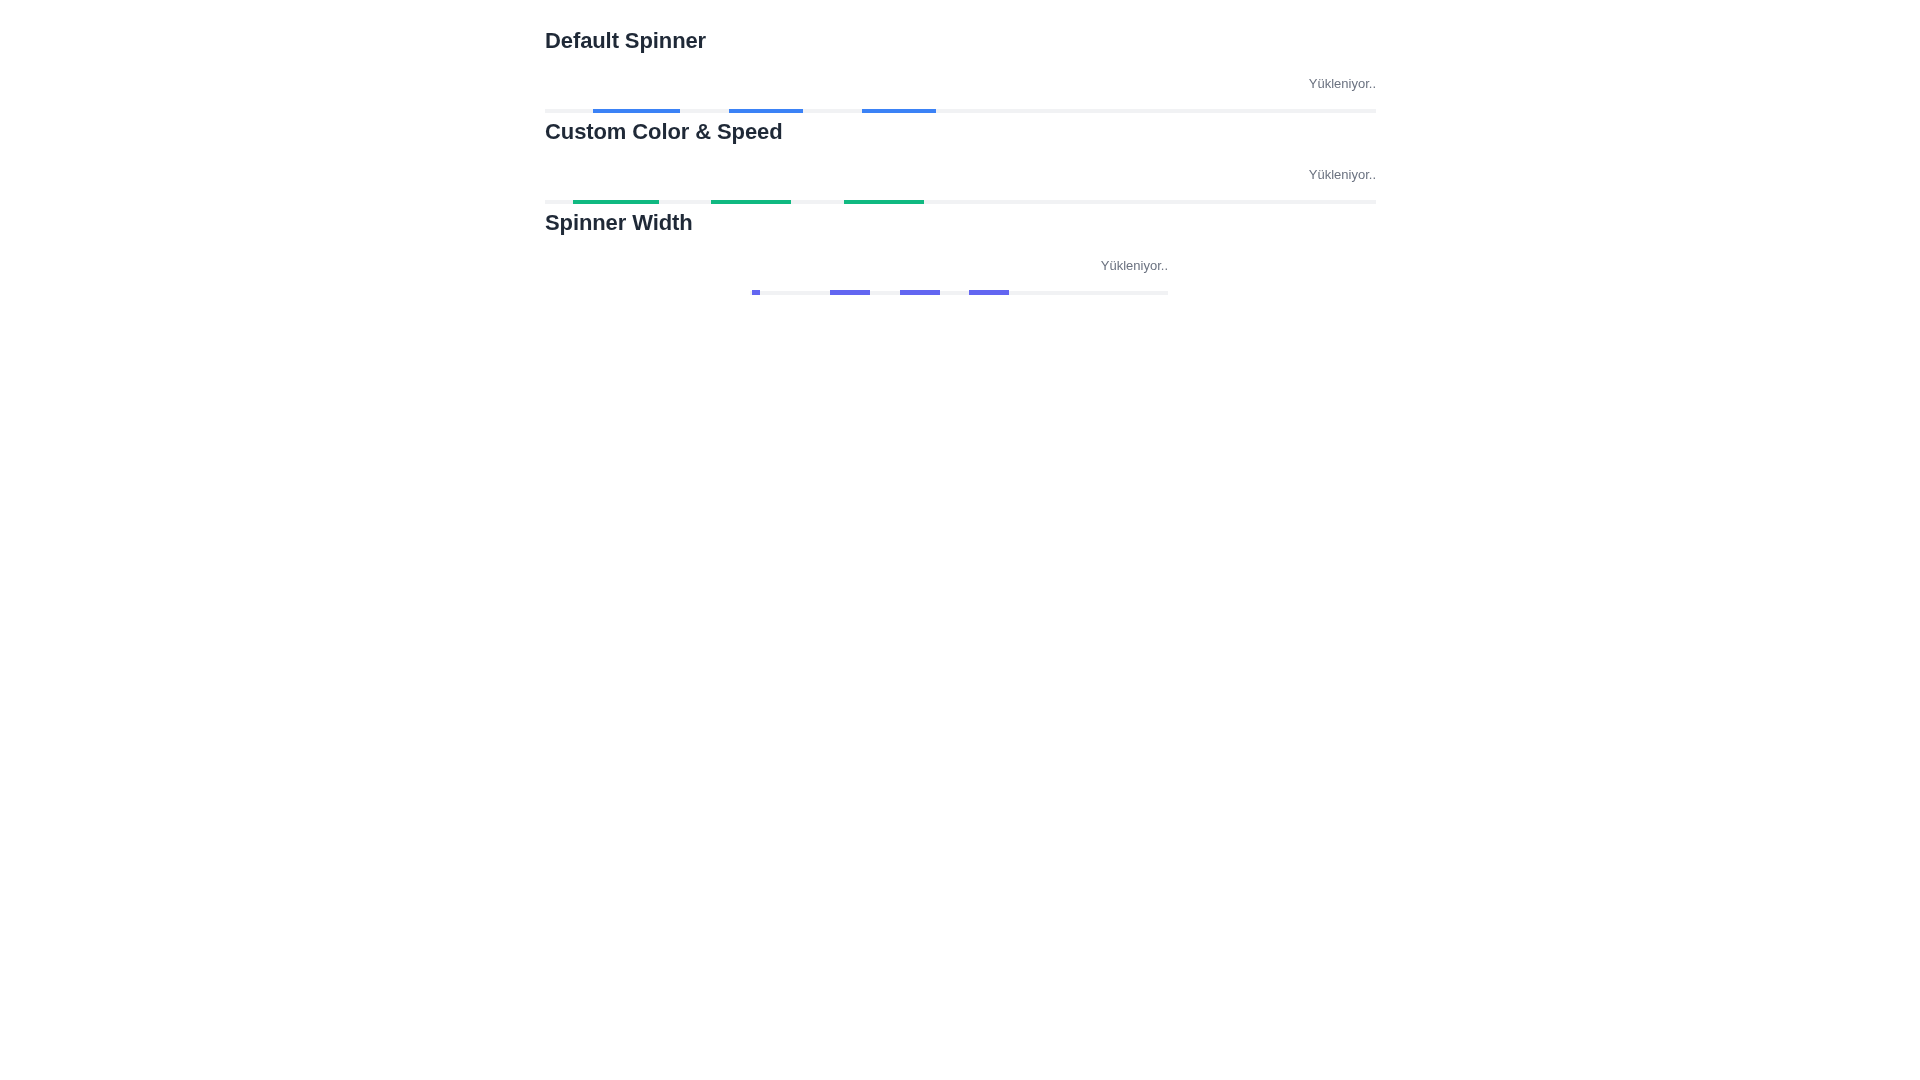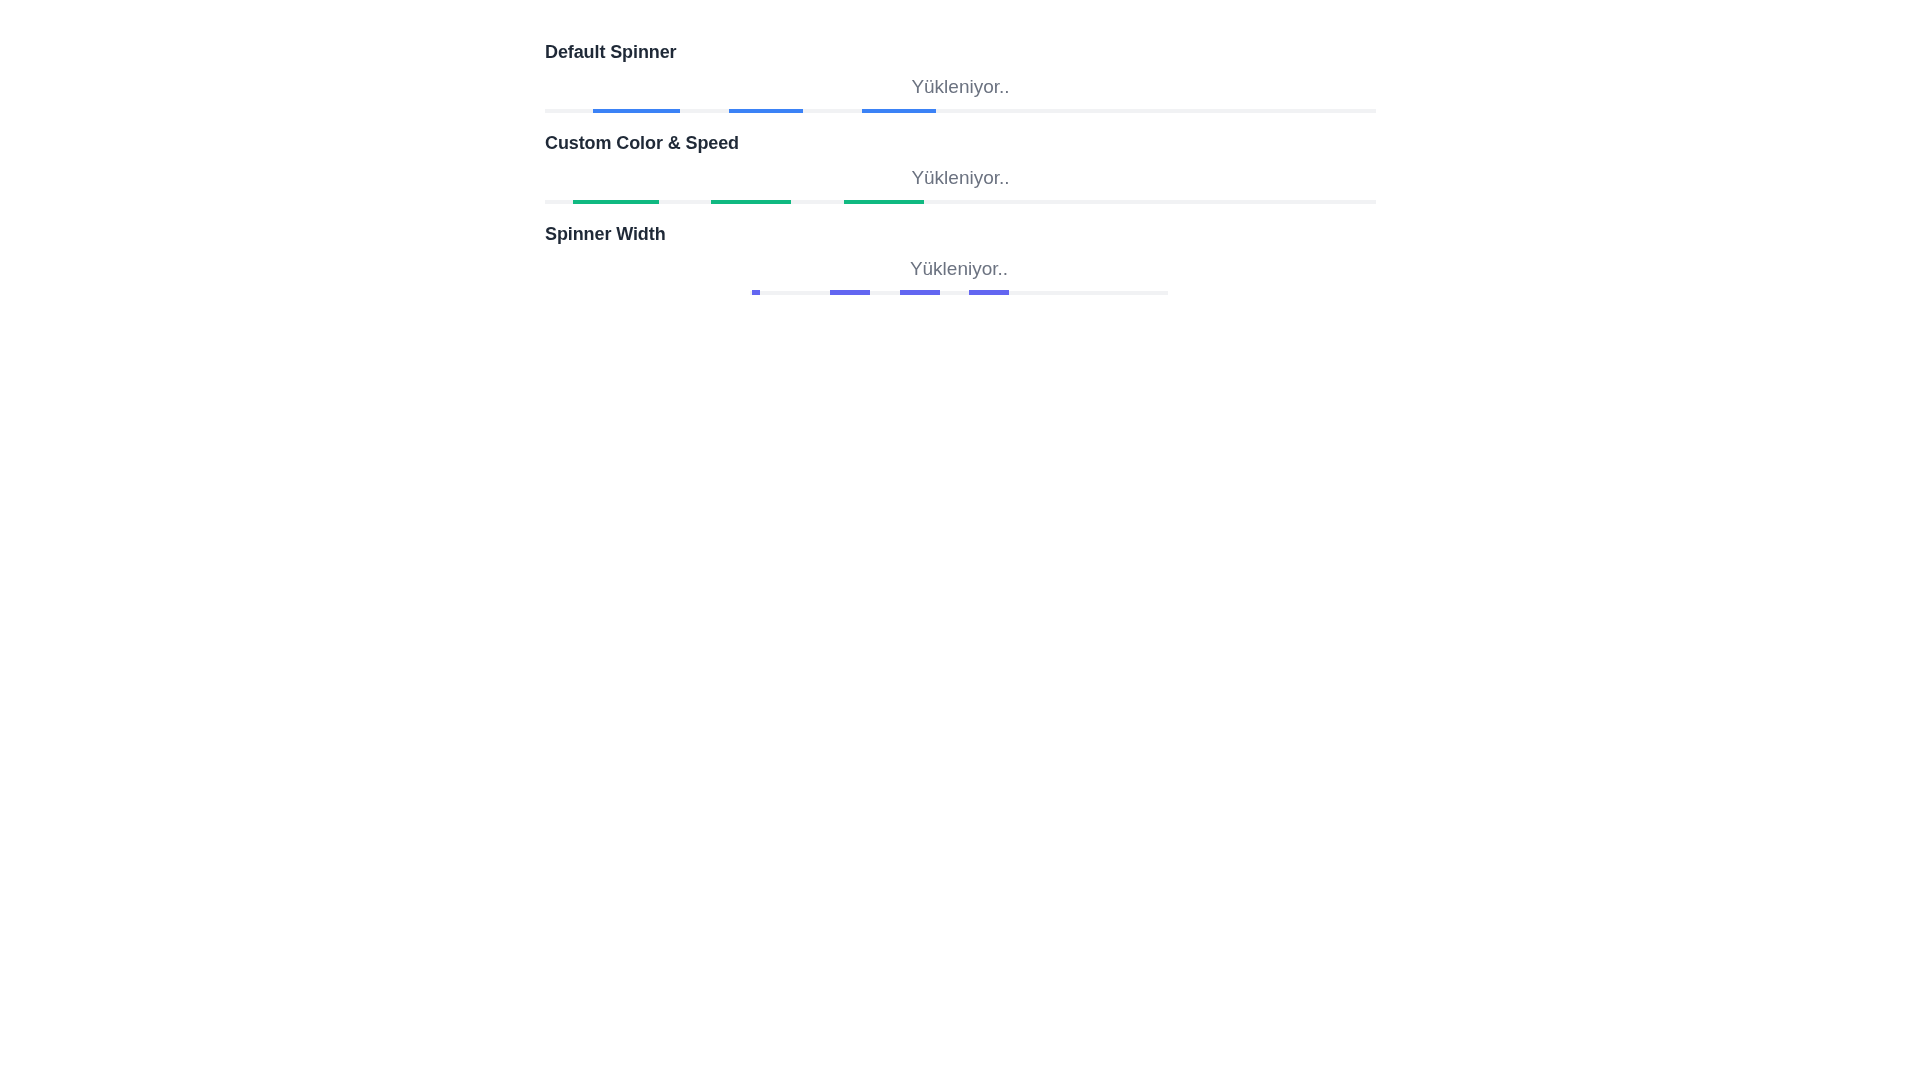--- a/index.html
+++ b/index.html
@@ -22,41 +22,41 @@
   
   .section {
     position: absolute;
     left: 0;
     width: 1920px;
   }
 
   .section-heading {
     position: absolute;
     left: 545px;
-    top: 14px;
+    top: 0;
     margin: 0;
-    font-size: 18px;
+    font-size: 22px;
     font-weight: bold;
     letter-spacing: -0.1px;
     color: #1f2937;
     white-space: nowrap;
   }
 
   
   .spinner-block {
     position: absolute;
   }
 
   .spinner-label {
     position: absolute;
     left: 0;
     top: 0;
     width: 100%;
-    text-align: center;
-    font-size: 19px;
+    text-align: right;
+    font-size: 13px;
     color: #6b7280;
     white-space: nowrap;
   }
 
   .spinner-track {
     position: absolute;
     left: 0;
     width: 100%;
     background: #f1f2f4;
     border-radius: 0px;

